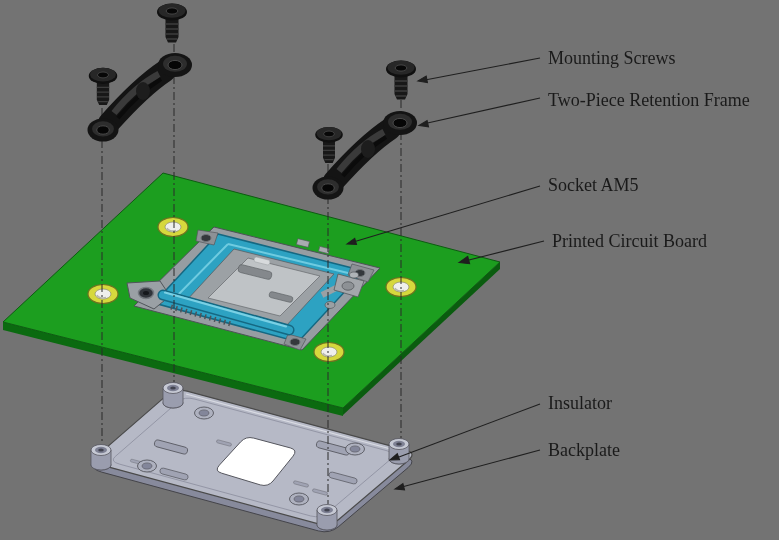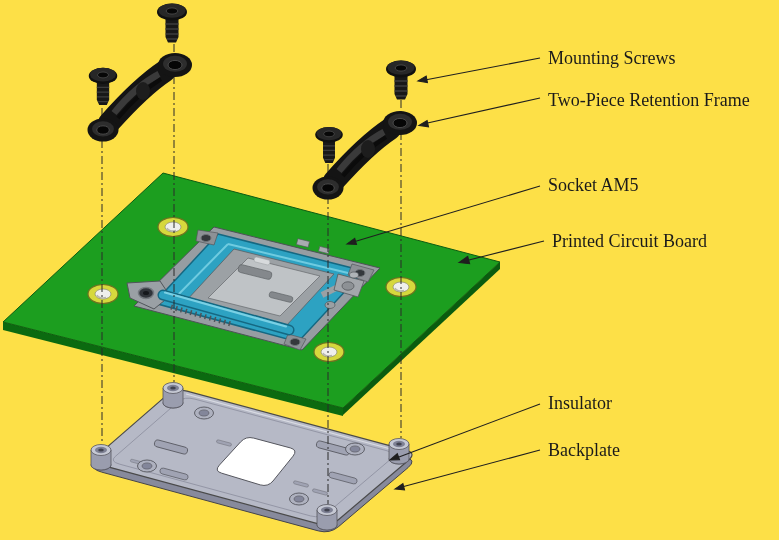--- a/index.html
+++ b/index.html
@@ -1,20 +1,20 @@
 <!DOCTYPE html>
 <html><head>
 <meta charset="utf-8">
 <style>
   html, body { margin: 0; padding: 0; background: #ffffff; }
   .stage {
     position: relative;
     width: 779px;
     height: 540px;
-    background: #fde047;
+    background: #737373;
     overflow: hidden;
     font-family: "Liberation Serif", "DejaVu Serif", serif;
   }
   svg { display: block; }
   text.part-label {
     font-family: "Liberation Serif", "DejaVu Serif", serif;
     font-size: 18px;
     fill: #1a1a1a;
   }
 </style>

